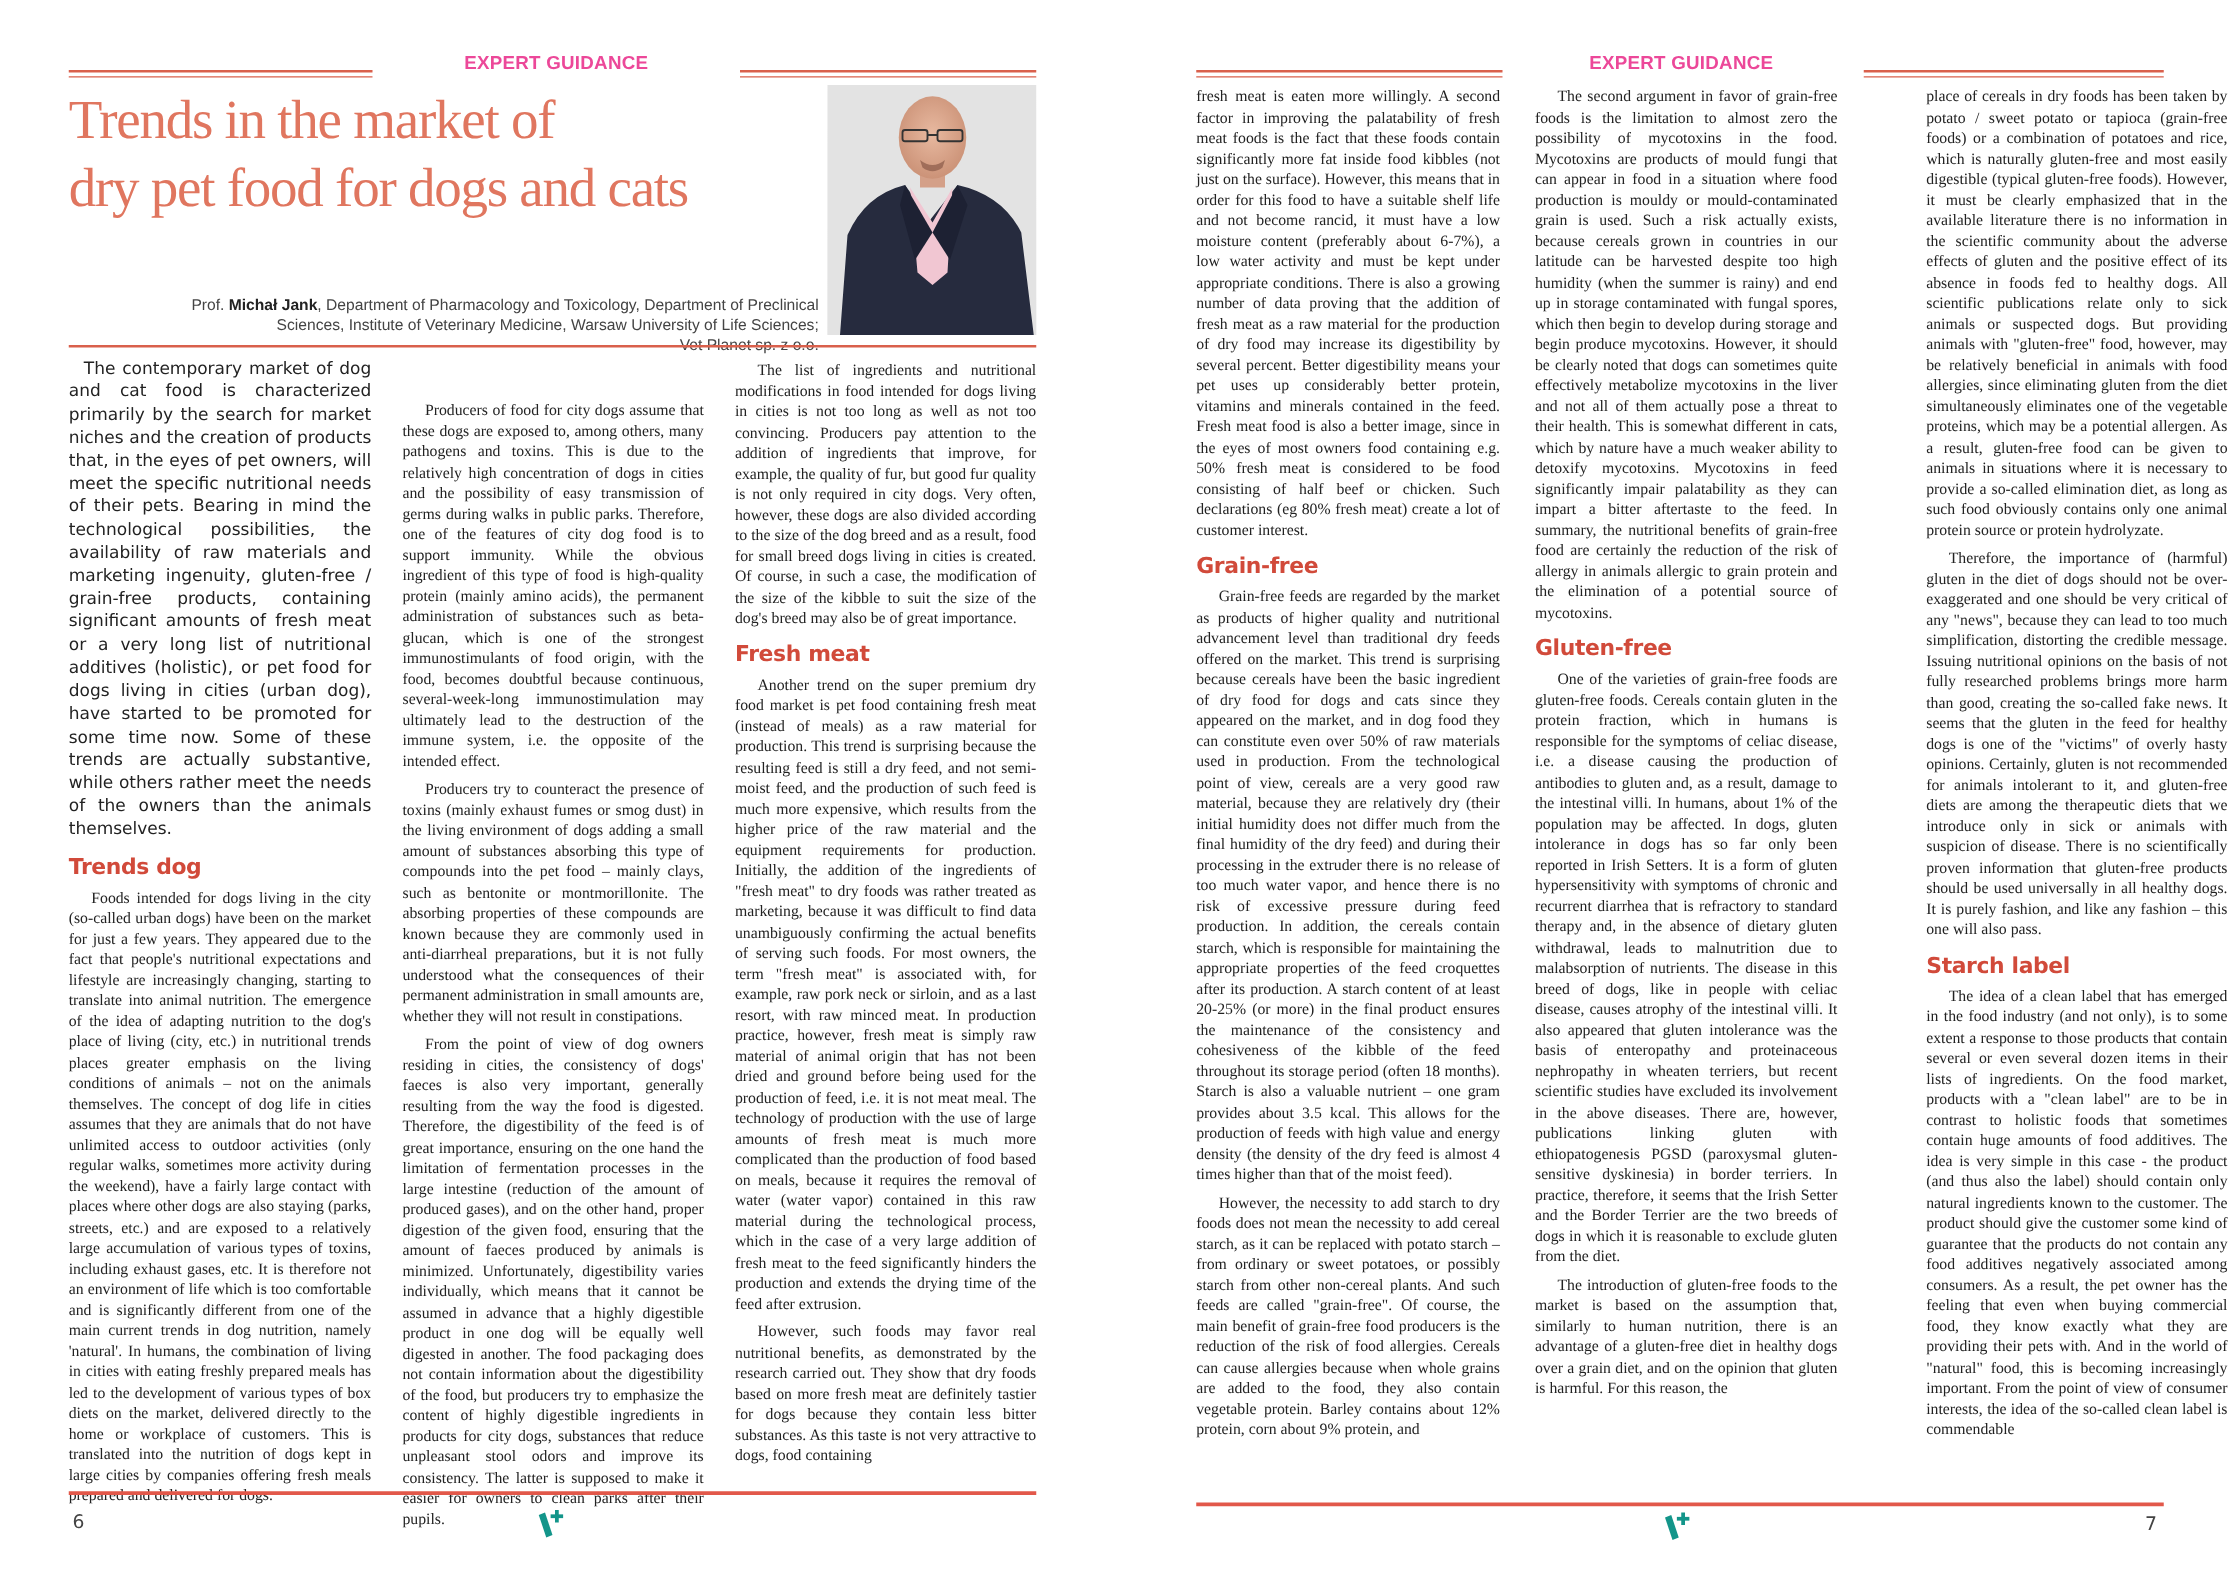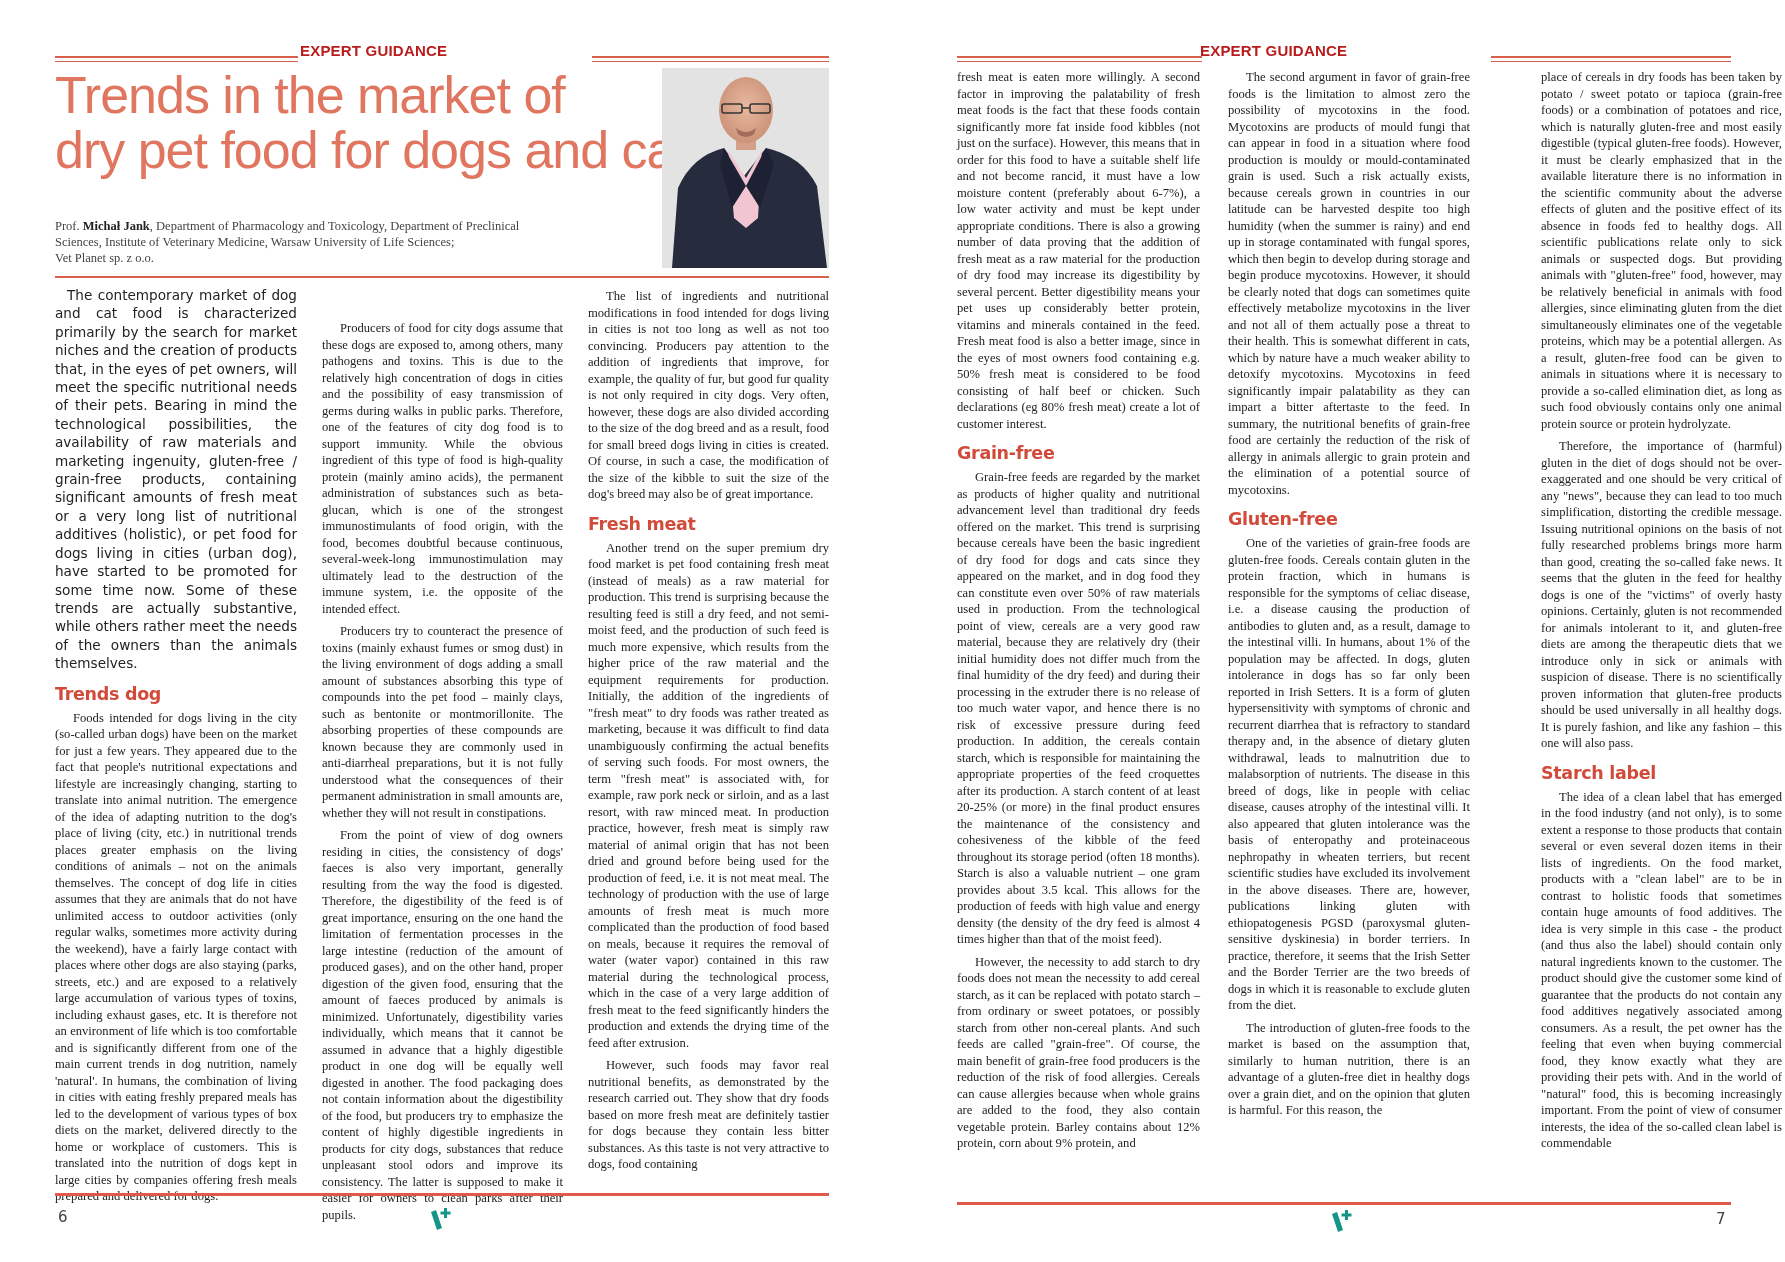--- a/index.html
+++ b/index.html
@@ -1,22 +1,22 @@
 <!DOCTYPE html>
 <html><head>
 <meta charset="utf-8">
 <style>
   html, body { margin:0; padding:0; background:#ffffff; }
   body { width:1785px; height:1262px; position:relative; overflow:hidden; color:#222; }
   .rule-top { position:absolute; height:0; border-top:2px solid #d9604c; }
   .rule-top::after { content:""; position:absolute; left:0; right:0; top:3px; border-top:1px solid #d9604c; }
-  .section-label { position:absolute; font-family:"Liberation Sans", sans-serif; font-weight:bold; font-size:15px; color:#b91c1c; letter-spacing:0.2px; }
-  .title { position:absolute; left:55px; top:68px; font-family:Liberation Sans, sans-serif; font-weight:200; font-size:52px; line-height:55px; color:#e0765f; letter-spacing:-1px; }
+  .section-label { position:absolute; font-family:"Liberation Sans", sans-serif; font-weight:bold; font-size:15px; color:#ec4899; letter-spacing:0.2px; text-align:center; }
+  .title { position:absolute; left:55px; top:68px; font-family:Liberation Serif, serif; font-weight:200; font-size:44px; line-height:55px; color:#e0765f; letter-spacing:-1px; }
   .title span { display:block; white-space:nowrap; }
-  .byline { position:absolute; left:55px; top:218px; width:600px; font-family:Liberation Serif, serif; font-size:12.5px; line-height:16px; color:#444; }
+  .byline { position:absolute; left:55px; top:236px; width:600px; font-family:Liberation Sans, sans-serif; font-size:12.5px; line-height:16px; color:#444;text-align:right; }
   .byline b { color:#222; font-weight:bold; }
   .photo { position:absolute; left:662px; top:68px; width:167px; height:200px; background:linear-gradient(180deg,#e6e6e6 0%,#dcdcdc 100%); overflow:hidden; }
   .rule-thin { position:absolute; height:0; border-top:2px solid #d9604c; }
   .col { position:absolute; font-family:"Liberation Serif", serif; font-size:12.6px; line-height:16.5px; color:#222; text-align:justify; }
   .col p { margin:0 0 6px 0; text-indent:18px; }
   .col p.cont { text-indent:0; }
   .intro { font-family:"DejaVu Sans", sans-serif; font-size:13.6px; line-height:18.4px; color:#222; text-align:justify; }
   .intro p { text-indent:12px; margin:0 0 10px 0; }
   .col h2 { font-family:"DejaVu Sans", sans-serif; font-weight:bold; font-size:17.5px; color:#d14a3a; margin:10px 0 5px 0; line-height:22px; letter-spacing:-0.3px; }
   .rule-bottom { position:absolute; height:0; border-top:3px solid #e2584a; }

